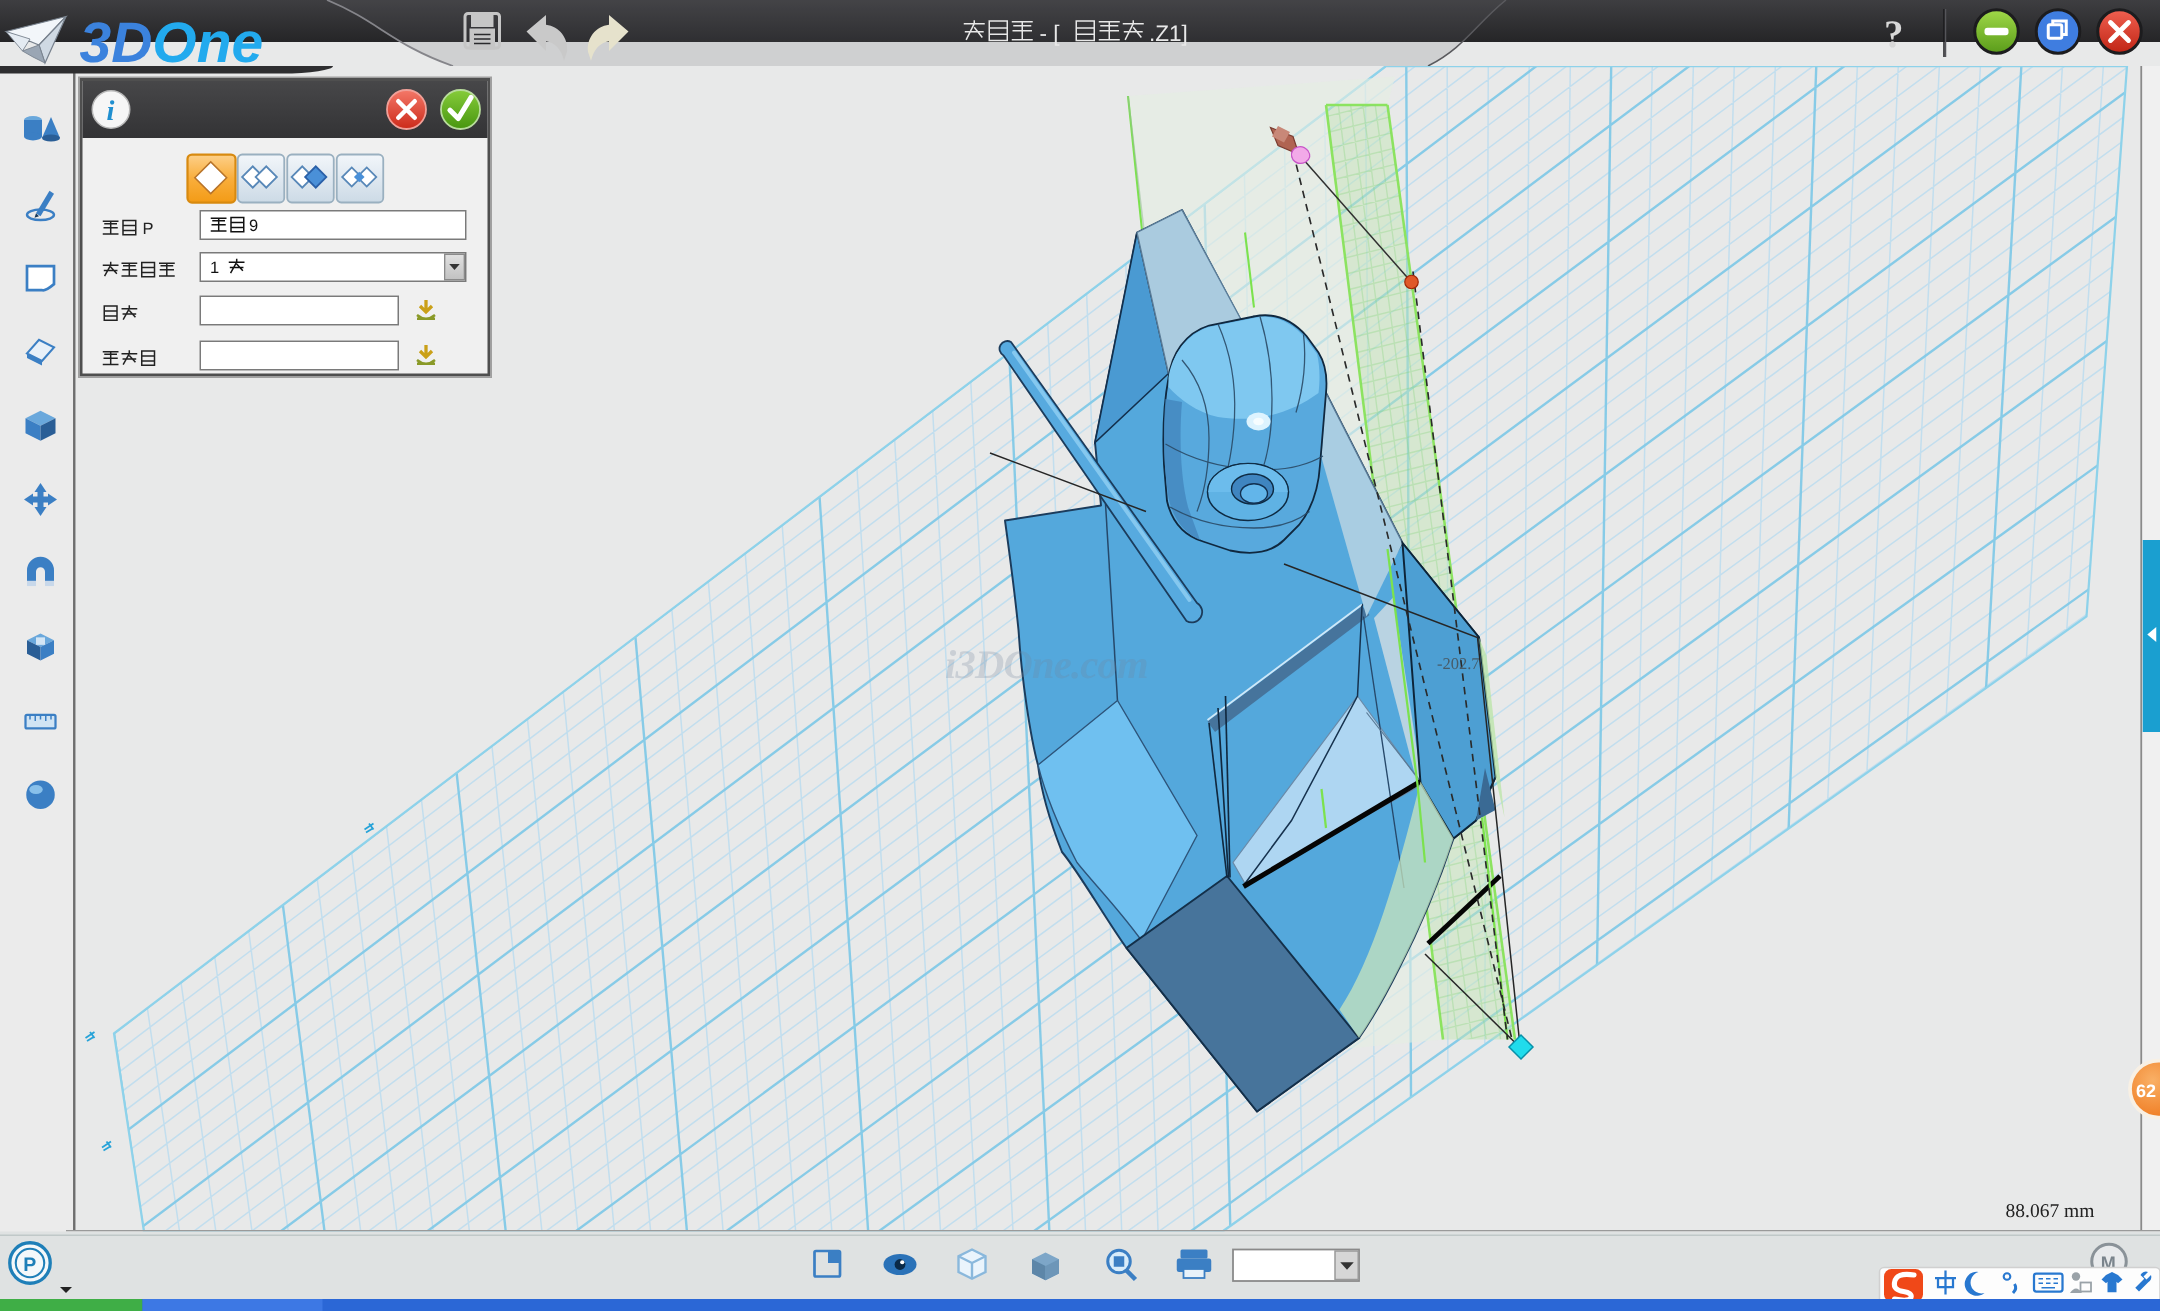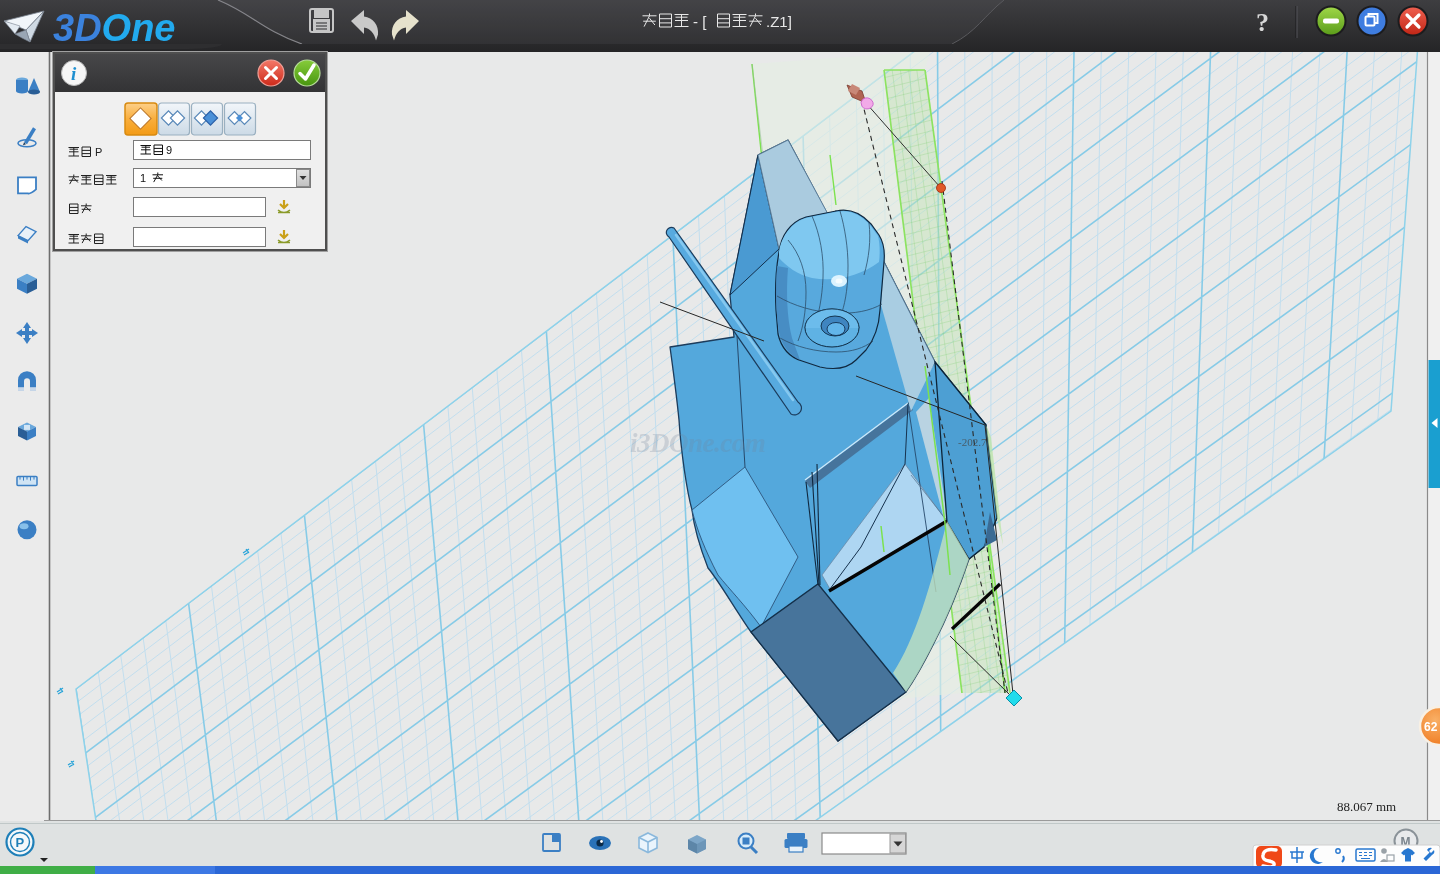--- a/index.html
+++ b/index.html
@@ -1,16 +1,16 @@
 <!DOCTYPE html>
 <html><head><meta charset="utf-8">
 <style>
 * { margin:0; padding:0; box-sizing:border-box; }
 html,body { width:1440px; height:874px; overflow:hidden; background:#e8e9e9; font-family:"Liberation Sans", sans-serif; }
-#titlebar { position:absolute; left:0; top:0; width:1440px; height:52px; background:linear-gradient(#3e3e41,#252527); }
+#titlebar { position:absolute; left:0; top:0; width:1440px; height:28px; background:linear-gradient(#3e3e41,#252527); }
 #dialog { position:absolute; left:53px; top:52px; width:274px; height:199px; background:#f0f0f0; border:2px solid #4f4f4f; outline:1px solid #a0a0a0; }
 #dlghead { position:absolute; left:0; top:0; width:100%; height:38px; background:linear-gradient(#474749,#333335); }
 .inp { position:absolute; background:#fff; border:1px solid #7a7a7a; font-size:12px; color:#111; padding-left:4px; }
 </style></head>
 <body>
 <svg style="position:absolute;left:0;top:44px" width="1440" height="830" viewBox="0 44 1440 830">
 <defs>
 <clipPath id="gclip">
         <polygon points="76,689 924,44 1418,44 1391,411 815,821 96,821"></polygon>
       </clipPath>

